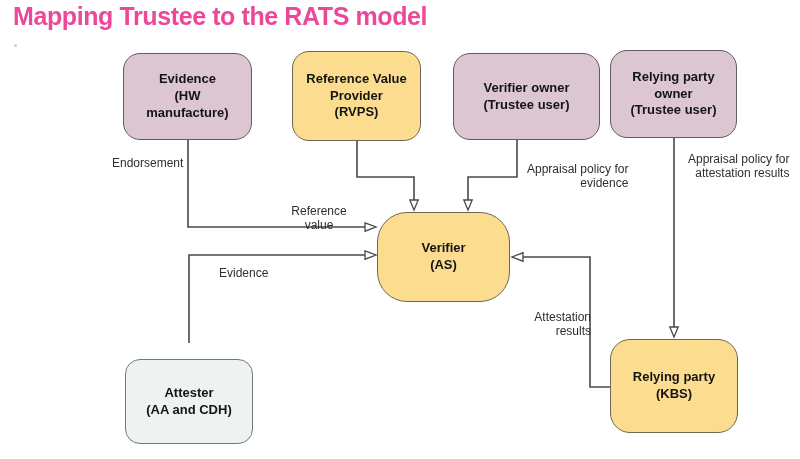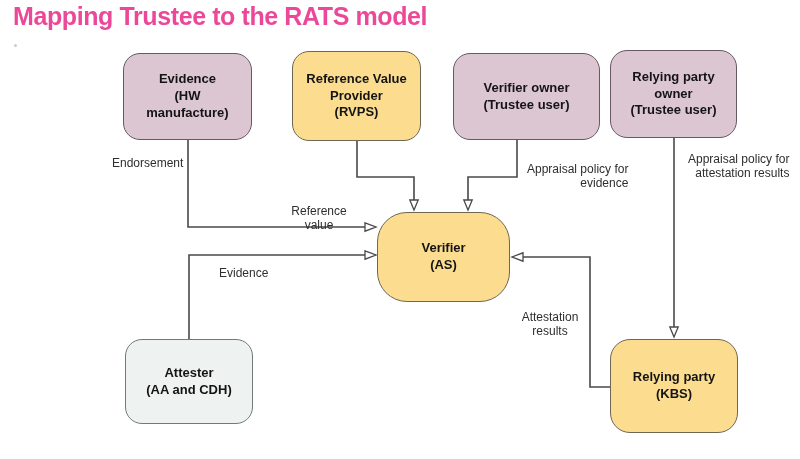--- a/index.html
+++ b/index.html
@@ -25,34 +25,34 @@
   }
   .node.pink{background:#dcc6d2;border:1.6px solid #655a63;}
   .node.yellow{background:#fcdd90;border:1.6px solid #6e6753;}
   .node.mint{background:#eef3f1;border:1.6px solid #6e7b76;}
 
   .n-endorser{left:123px;top:53px;width:129px;height:87px;}
   .n-rvps{left:292px;top:51px;width:129px;height:90px;}
   .n-verifier-owner{left:453px;top:53px;width:147px;height:87px;}
   .n-rp-owner{left:610px;top:50px;width:127px;height:88px;}
   .n-verifier{left:377px;top:212px;width:133px;height:90px;border-radius:30px;}
-  .n-attester{left:125px;top:339px;width:128px;height:85px;}
+  .n-attester{left:125px;top:359px;width:128px;height:85px;border-radius:15px;}
   .n-relying-party{left:610px;top:339px;width:128px;height:94px;border-radius:20px;}
 
   .edge-label{
     position:absolute;font-size:12px;line-height:1.18;color:#2e2e2e;
     white-space:pre-line;
     text-align:right;
   }
   .l-endorsement{left:112px;top:156px;}
   .l-reference{left:283px;top:160px;width:72px;text-align:center;margin-top:44px;}
   .l-appraisal-evidence{left:527px;top:162px;}
   .l-appraisal-attestation{left:688px;top:152px;}
   .l-evidence{left:219px;top:266px;}
-  .l-attestation{left:509px;top:310px;width:82px;text-align:center;}
+  .l-attestation{left:509px;top:310px;width:82px;text-align:right;}
 
   svg.wires{position:absolute;left:0;top:0;pointer-events:none;}
 </style>
 </head>
 <body>
 
 <div class="canvas">
 
   <div class="title">Mapping Trustee to the RATS model</div>
   <div class="stray-dot"></div>

